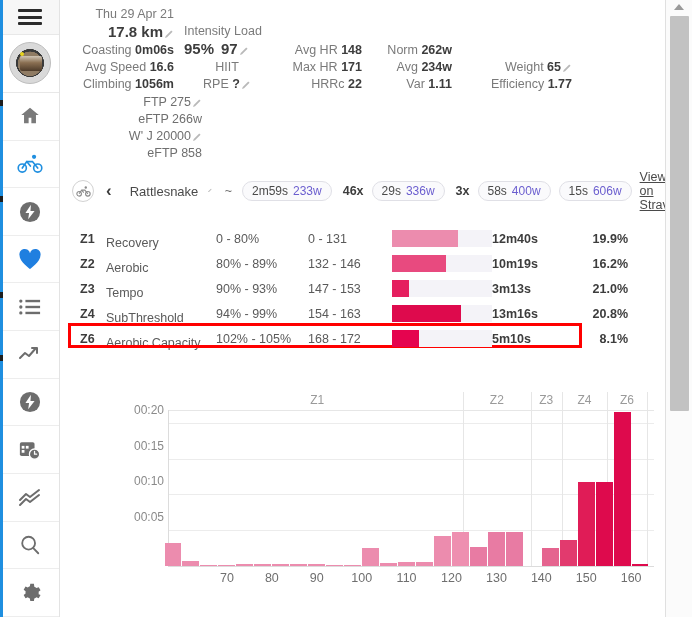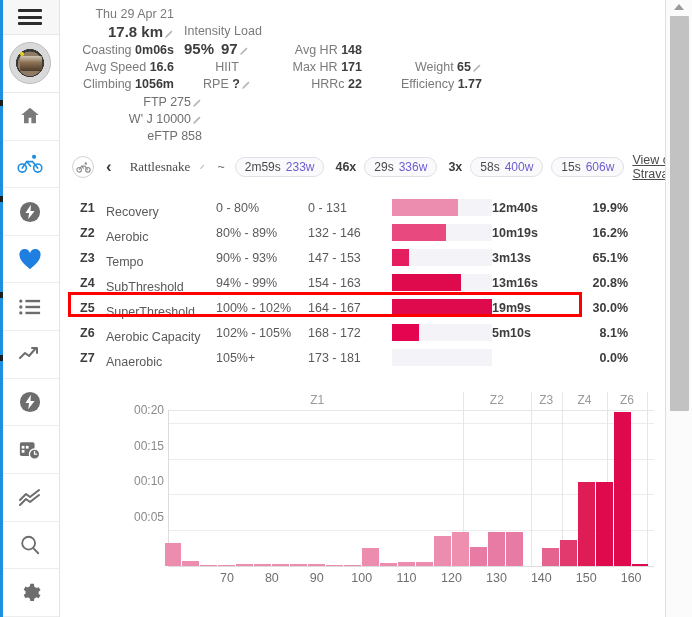--- a/index.html
+++ b/index.html
@@ -81,21 +81,21 @@
   
   .titlebar {
     display:flex; align-items:center; gap:8px;
     padding:4px 12px 8px 12px; font-size:12.5px;
   }
   .bike-badge {
     width:22px; height:22px; border-radius:50%; border:1px solid #d2d2d2;
     display:flex; align-items:center; justify-content:center; color:#8a8a8a; flex:0 0 22px;
   }
   .back-arrow { font-size:17px; color:#3d3d3d; cursor:pointer; padding:0 4px; font-weight:bold; }
-  .ride-name { color:#4a4a4a; font-size:13px; margin-left:6px;font-family:Liberation Serif, serif; }
+  .ride-name { color:#4a4a4a; font-size:13px; margin-left:6px; }
   .tilde { color:#6f6f6f; margin:0 2px 0 4px; }
   .chip {
     display:inline-flex; align-items:center; gap:5px;
     border:1px solid #e0e0e6; border-radius:11px; background:#fafafc;
     padding:2px 9px; font-size:12px; color:#4a4a4a; cursor:pointer; white-space:nowrap;
   }
   .chip .w { color:#6b5ecf; }
   .mult { font-size:12.5px; color:#3d3d3d; font-weight:bold; margin-left:3px; }
   .strava { margin-left:auto; font-size:12.5px; color:#4a4a4a; text-decoration:underline; cursor:pointer; }
 
@@ -292,33 +292,39 @@
           <div class="row" style="text-align:center"><span class="lab">HIIT</span></div>
           <div class="row" style="text-align:center"><span class="lab">RPE</span> <span class="val">?</span><span class="pencil"><svg viewBox="0 0 12 12" fill="#b9b9b9">
                   <path d="M1 9.2 8.3 1.9l1.8 1.8L2.8 11 0 11.9z"></path>
                 </svg></span></div>
         </div>
         <div class="col c-hr">
           <div class="row"><span class="lab">Avg HR</span> <span class="val">148</span></div>
           <div class="row"><span class="lab">Max HR</span> <span class="val">171</span></div>
           <div class="row"><span class="lab">HRRc</span> <span class="val">22</span></div>
         </div>
+        <div class="col c-pw">
+          <div class="row"><span class="lab">Norm</span> <span class="val">262w</span></div>
+          <div class="row"><span class="lab">Avg</span> <span class="val">234w</span></div>
+          <div class="row"><span class="lab">Var</span> <span class="val">1.11</span></div>
+        </div>
         <div class="col c-wt">
           <div class="row"><span class="lab">Weight</span> <span class="val">65</span><span class="pencil"><svg viewBox="0 0 12 12" fill="#b9b9b9">
                   <path d="M1 9.2 8.3 1.9l1.8 1.8L2.8 11 0 11.9z"></path>
                 </svg></span></div>
           <div class="row"><span class="lab">Efficiency</span> <span class="val">1.77</span></div>
         </div>
       </div>
 
       <div class="stats-lower">
         <div class="row"><span class="lab">FTP</span> <span class="val">275</span><span class="pencil"><svg viewBox="0 0 12 12" fill="#b9b9b9">
                 <path d="M1 9.2 8.3 1.9l1.8 1.8L2.8 11 0 11.9z"></path>
               </svg></span></div>
-        <div class="row"><span class="lab">W' J</span> <span class="val">10000</span><span class="pencil"><svg viewBox="0 0 12 12" fill="#b9b9b9">
+        <div class="row"><span class="lab">eFTP</span> <span class="val">266w</span></div>
+        <div class="row"><span class="lab">W' J</span> <span class="val">20000</span><span class="pencil"><svg viewBox="0 0 12 12" fill="#b9b9b9">
                 <path d="M1 9.2 8.3 1.9l1.8 1.8L2.8 11 0 11.9z"></path>
               </svg></span></div>
         <div class="row"><span class="lab">eFTP</span> <span class="val">858</span></div>
       </div>
     </div>
 
     <div class="titlebar">
       <span class="bike-badge">
         <svg width="15" height="11" viewBox="0 0 32 24" fill="none" stroke="#8a8a8a" stroke-width="2.4">
           <circle cx="6.5" cy="17" r="5"></circle>
@@ -384,66 +390,44 @@
         </div>
         <div class="zrow">
           <div class="z-code">Z3</div>
           <div class="z-name">Tempo</div>
           <div class="z-pct">90% - 93%</div>
           <div class="z-bpm">147 - 153</div>
           <div class="z-bar">
             <div class="fill" style="width:17%;background:#e51f5f"></div>
           </div>
           <div class="z-time">3m13s</div>
-          <div class="z-share">65.1%</div>
+          <div class="z-share">21.0%</div>
         </div>
         <div class="zrow">
           <div class="z-code">Z4</div>
           <div class="z-name">SubThreshold</div>
           <div class="z-pct">94% - 99%</div>
           <div class="z-bpm">154 - 163</div>
           <div class="z-bar">
             <div class="fill" style="width:69%;background:#de0a4d"></div>
           </div>
           <div class="z-time">13m16s</div>
           <div class="z-share">20.8%</div>
-        </div>
-        <div class="zrow">
-          <div class="z-code">Z5</div>
-          <div class="z-name">SuperThreshold</div>
-          <div class="z-pct">100% - 102%</div>
-          <div class="z-bpm">164 - 167</div>
-          <div class="z-bar">
-            <div class="fill" style="width:100%;background:#de0a4d"></div>
-          </div>
-          <div class="z-time">19m9s</div>
-          <div class="z-share">30.0%</div>
         </div>
         <div class="hl-box" style="top: 103px; border-color: rgb(255, 0, 0);"></div>
         <div class="zrow">
           <div class="z-code">Z6</div>
           <div class="z-name">Aerobic Capacity</div>
           <div class="z-pct">102% - 105%</div>
           <div class="z-bpm">168 - 172</div>
           <div class="z-bar">
             <div class="fill" style="width:27%;background:#e5044f"></div>
           </div>
           <div class="z-time">5m10s</div>
           <div class="z-share">8.1%</div>
-        </div>
-        <div class="zrow">
-          <div class="z-code">Z7</div>
-          <div class="z-name">Anaerobic</div>
-          <div class="z-pct">105%+</div>
-          <div class="z-bpm">173 - 181</div>
-          <div class="z-bar">
-            <div class="fill" style="width:0%;background:#e5044f"></div>
-          </div>
-          <div class="z-time"></div>
-          <div class="z-share">0.0%</div>
         </div>
       </div>
 
     <div class="chart-wrap">
       <div class="chart">
         <div class="plot" id="plot">
             <div class="ytop-line"></div>
             <div class="gridline" style="bottom: 22.7273%;"></div>
             <div class="ylab" style="bottom: 22.7273%;">00:05</div>
             <div class="gridline" style="bottom: 45.4545%;"></div>

